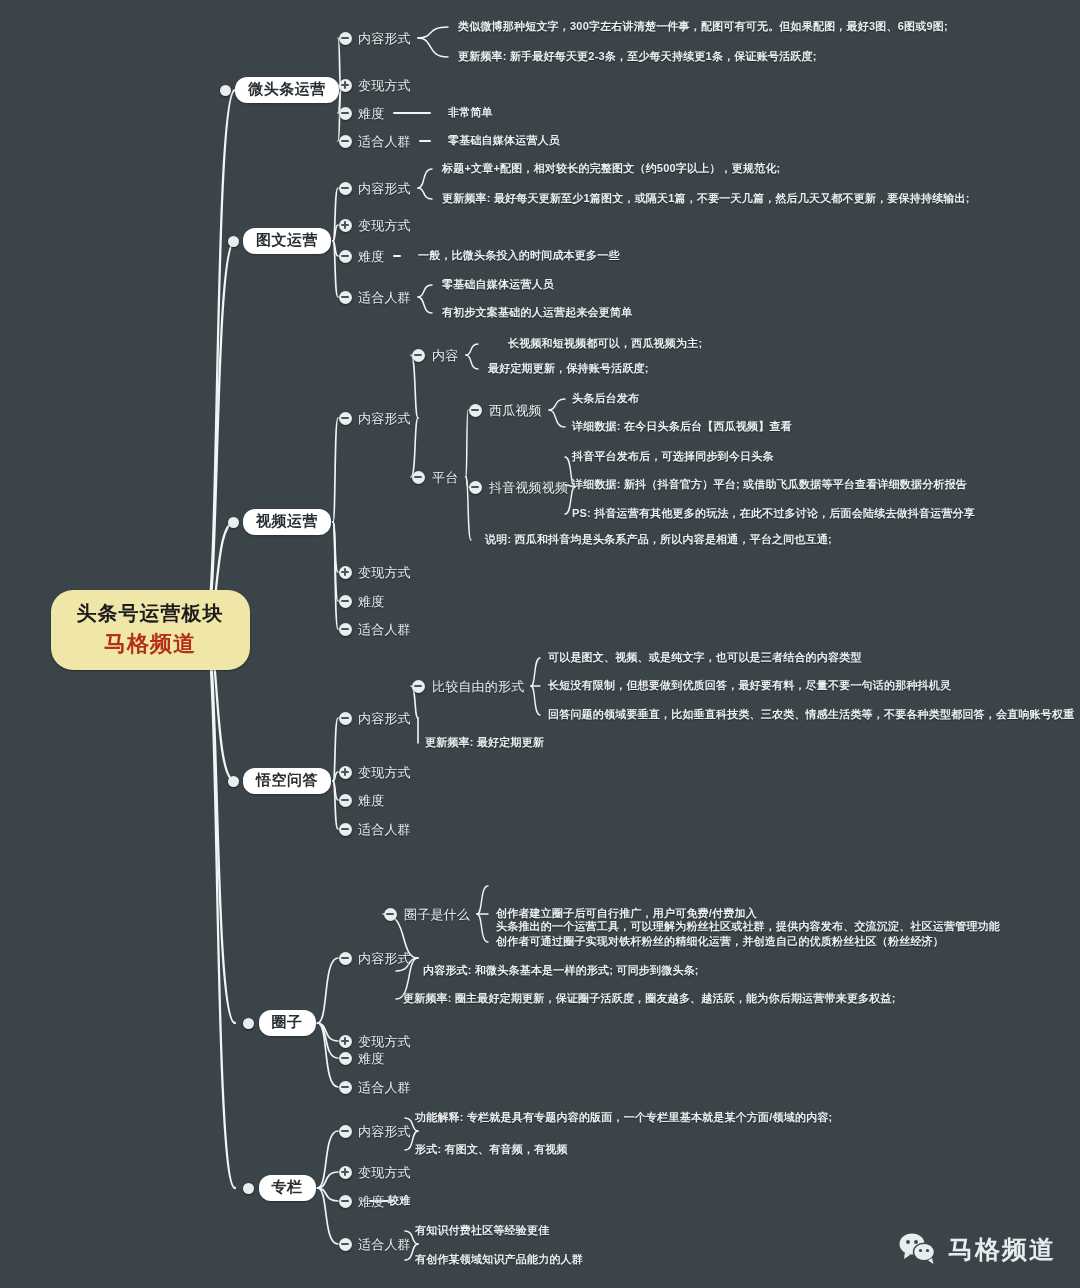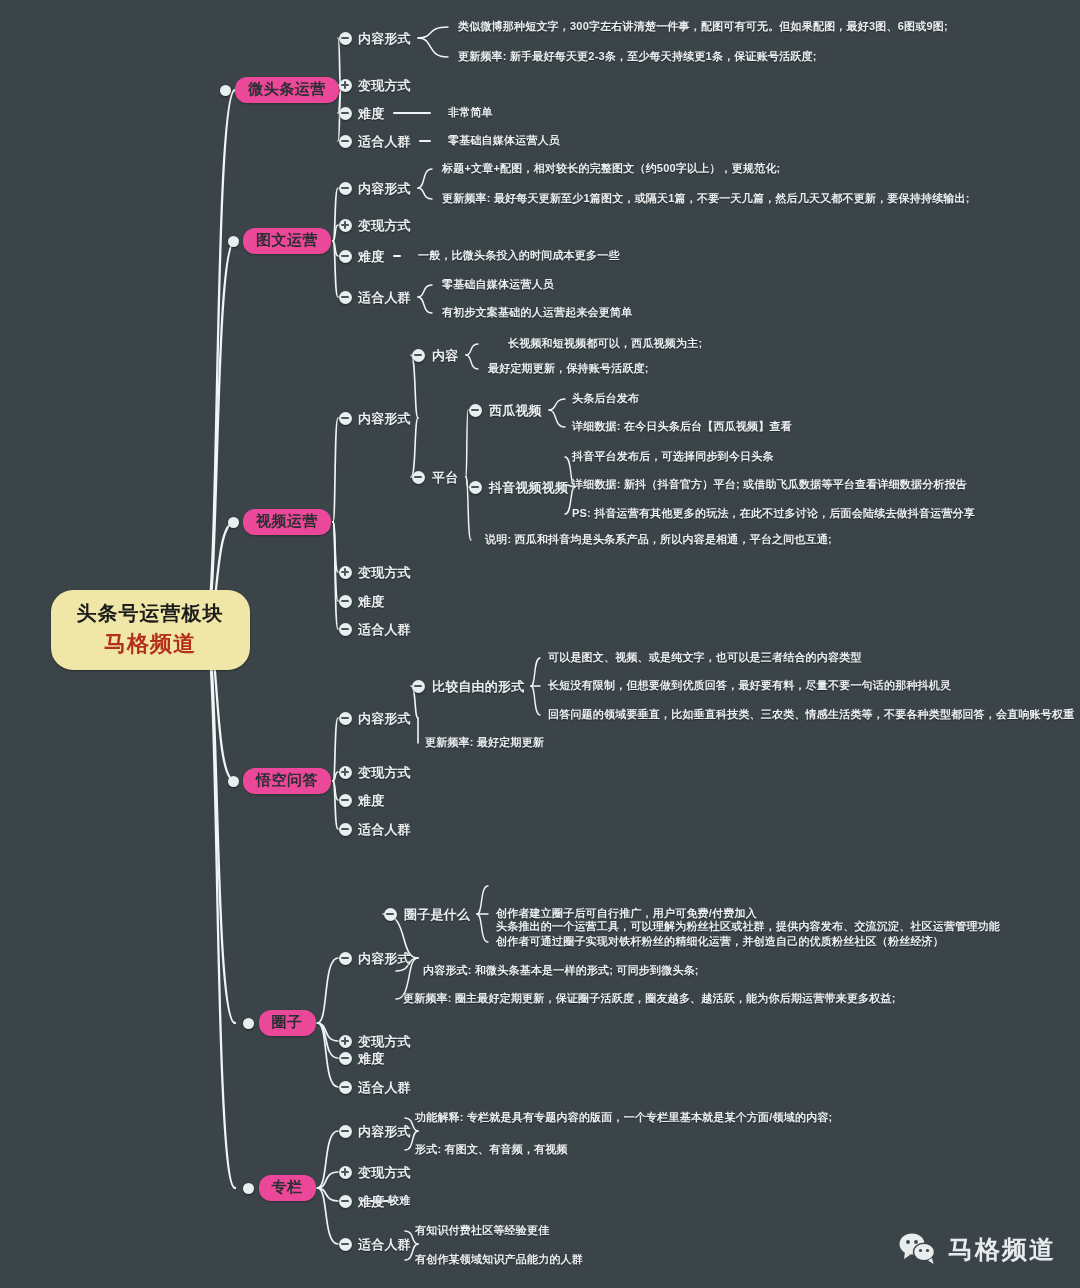--- a/index.html
+++ b/index.html
@@ -26,42 +26,42 @@
   .root-line1{
     font-size:20px;color:#1c1c1c;font-weight:700;letter-spacing:1px;
   }
   .root-line2{
     font-size:22px;color:#b3301a;font-weight:700;letter-spacing:1px;margin-top:2px;
   }
 
   
   .branch-node{
     position:absolute;
-    background:#ec4899;
+    background:#ffffff;
     color:#2a2f33;
     border-radius:12px;
     padding:3px 13px 4px 13px;
     font-size:15px;
     font-weight:600;
     white-space:nowrap;
     letter-spacing:.5px;
     box-shadow:0 1px 2px rgba(0,0,0,.3);
   }
 
   
   .label{
     position:absolute;
     color:#eceff0;
     font-size:12.5px;
     white-space:nowrap;
     font-weight:600;
     letter-spacing:.2px;
     text-shadow:0 1px 1px rgba(0,0,0,.45);
   }
-  .label.lvl2{font-size:13px;font-weight:700;}
+  .label.lvl2{font-size:13px;font-weight:400;}
   .label.lvl3{font-size:11px;font-weight:600;}
 
   
   .toggle{
     position:absolute;
     width:13px;height:13px;
     border-radius:50%;
     background:#e9eeef;
     box-shadow:0 1px 2px rgba(0,0,0,.5);
   }

